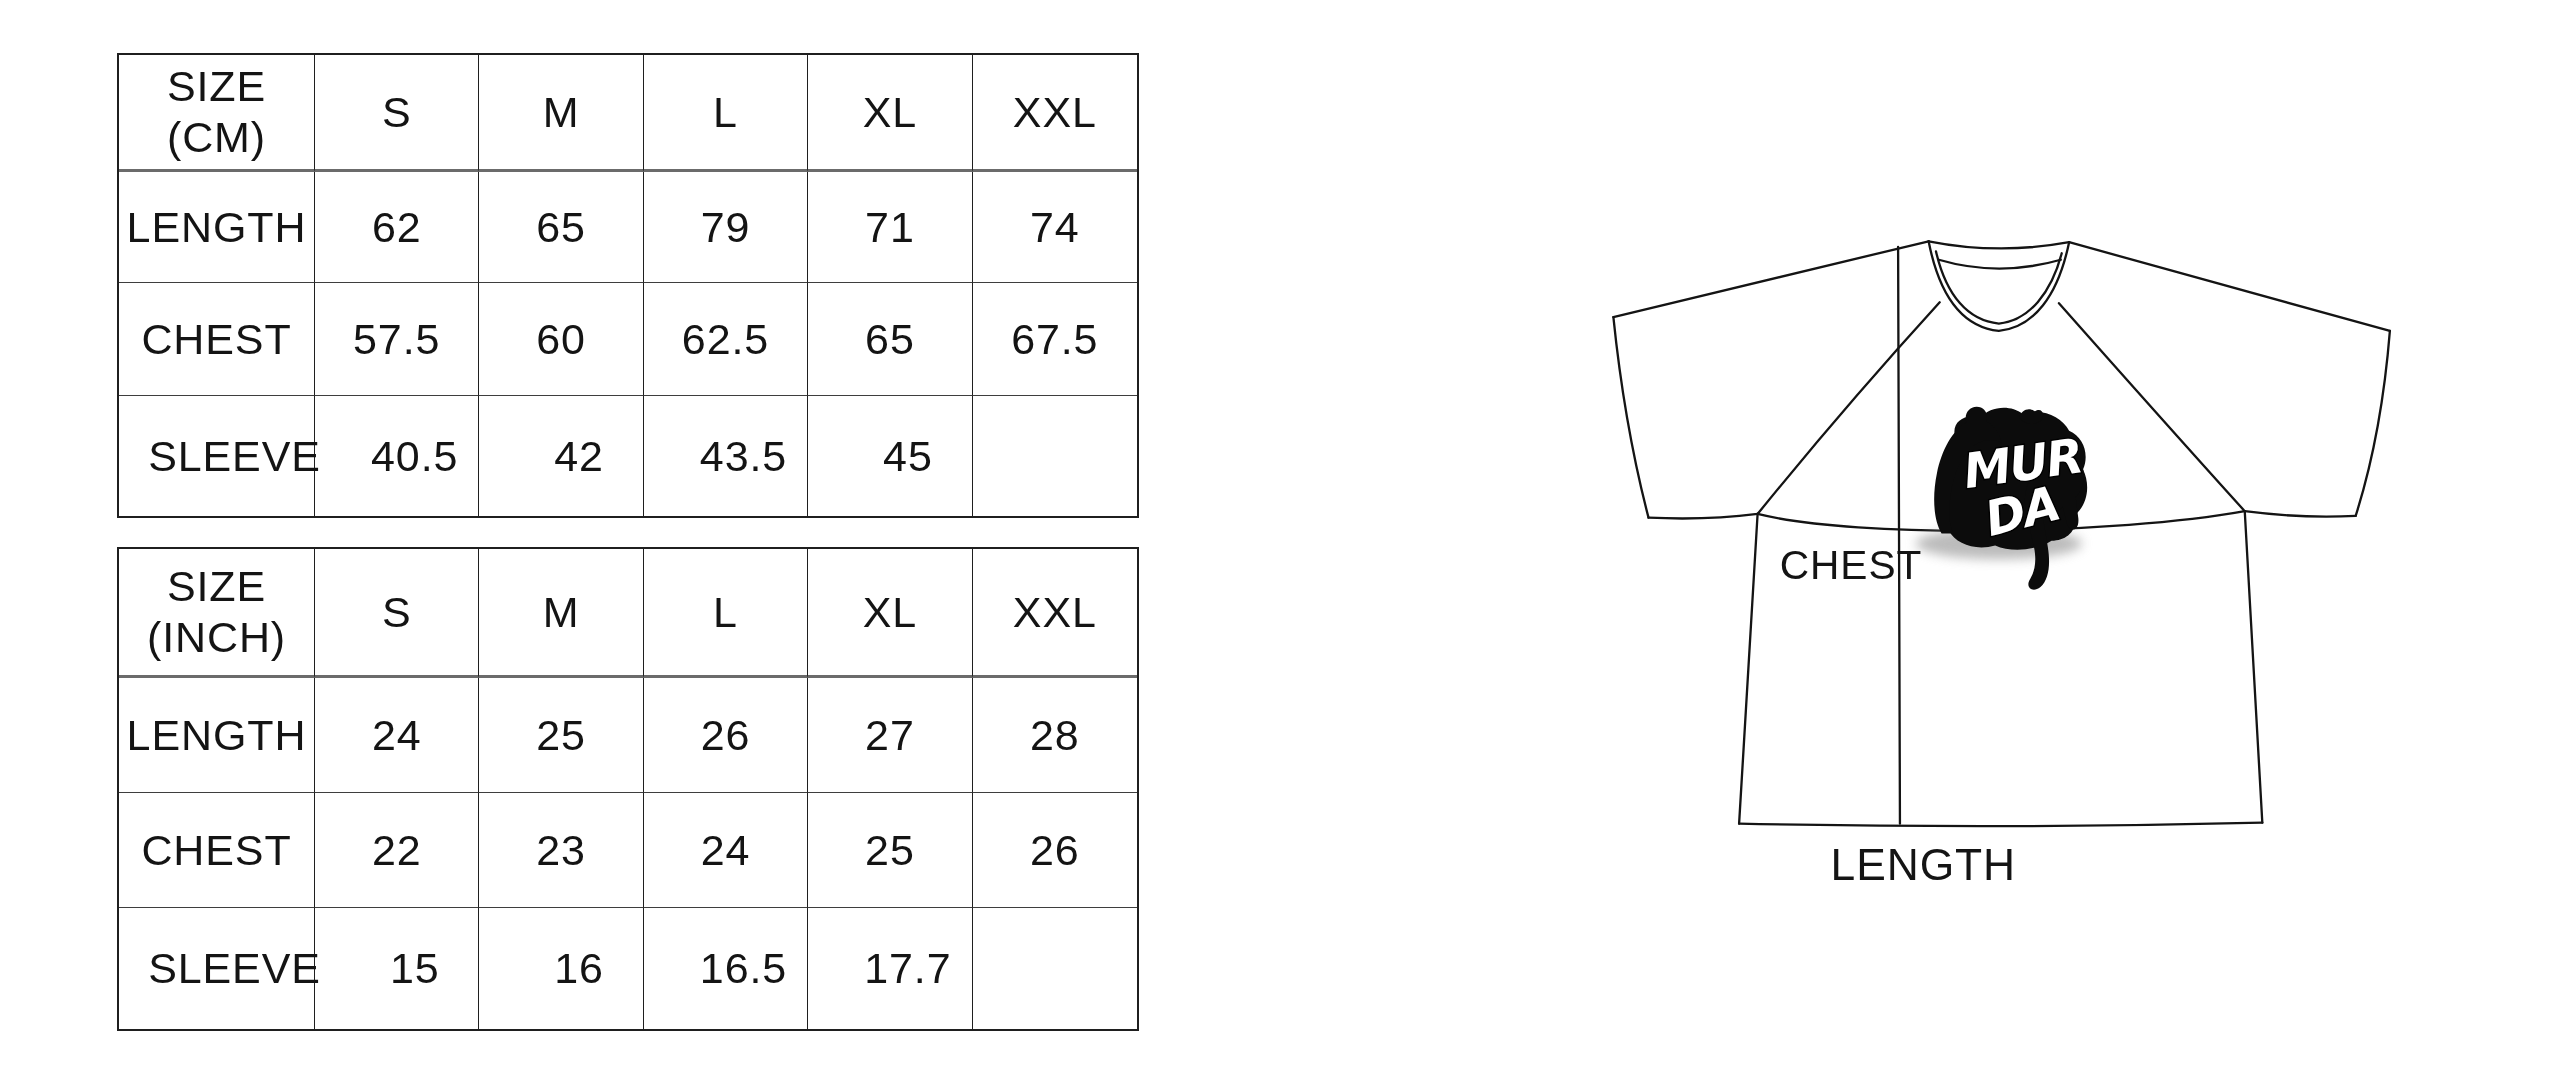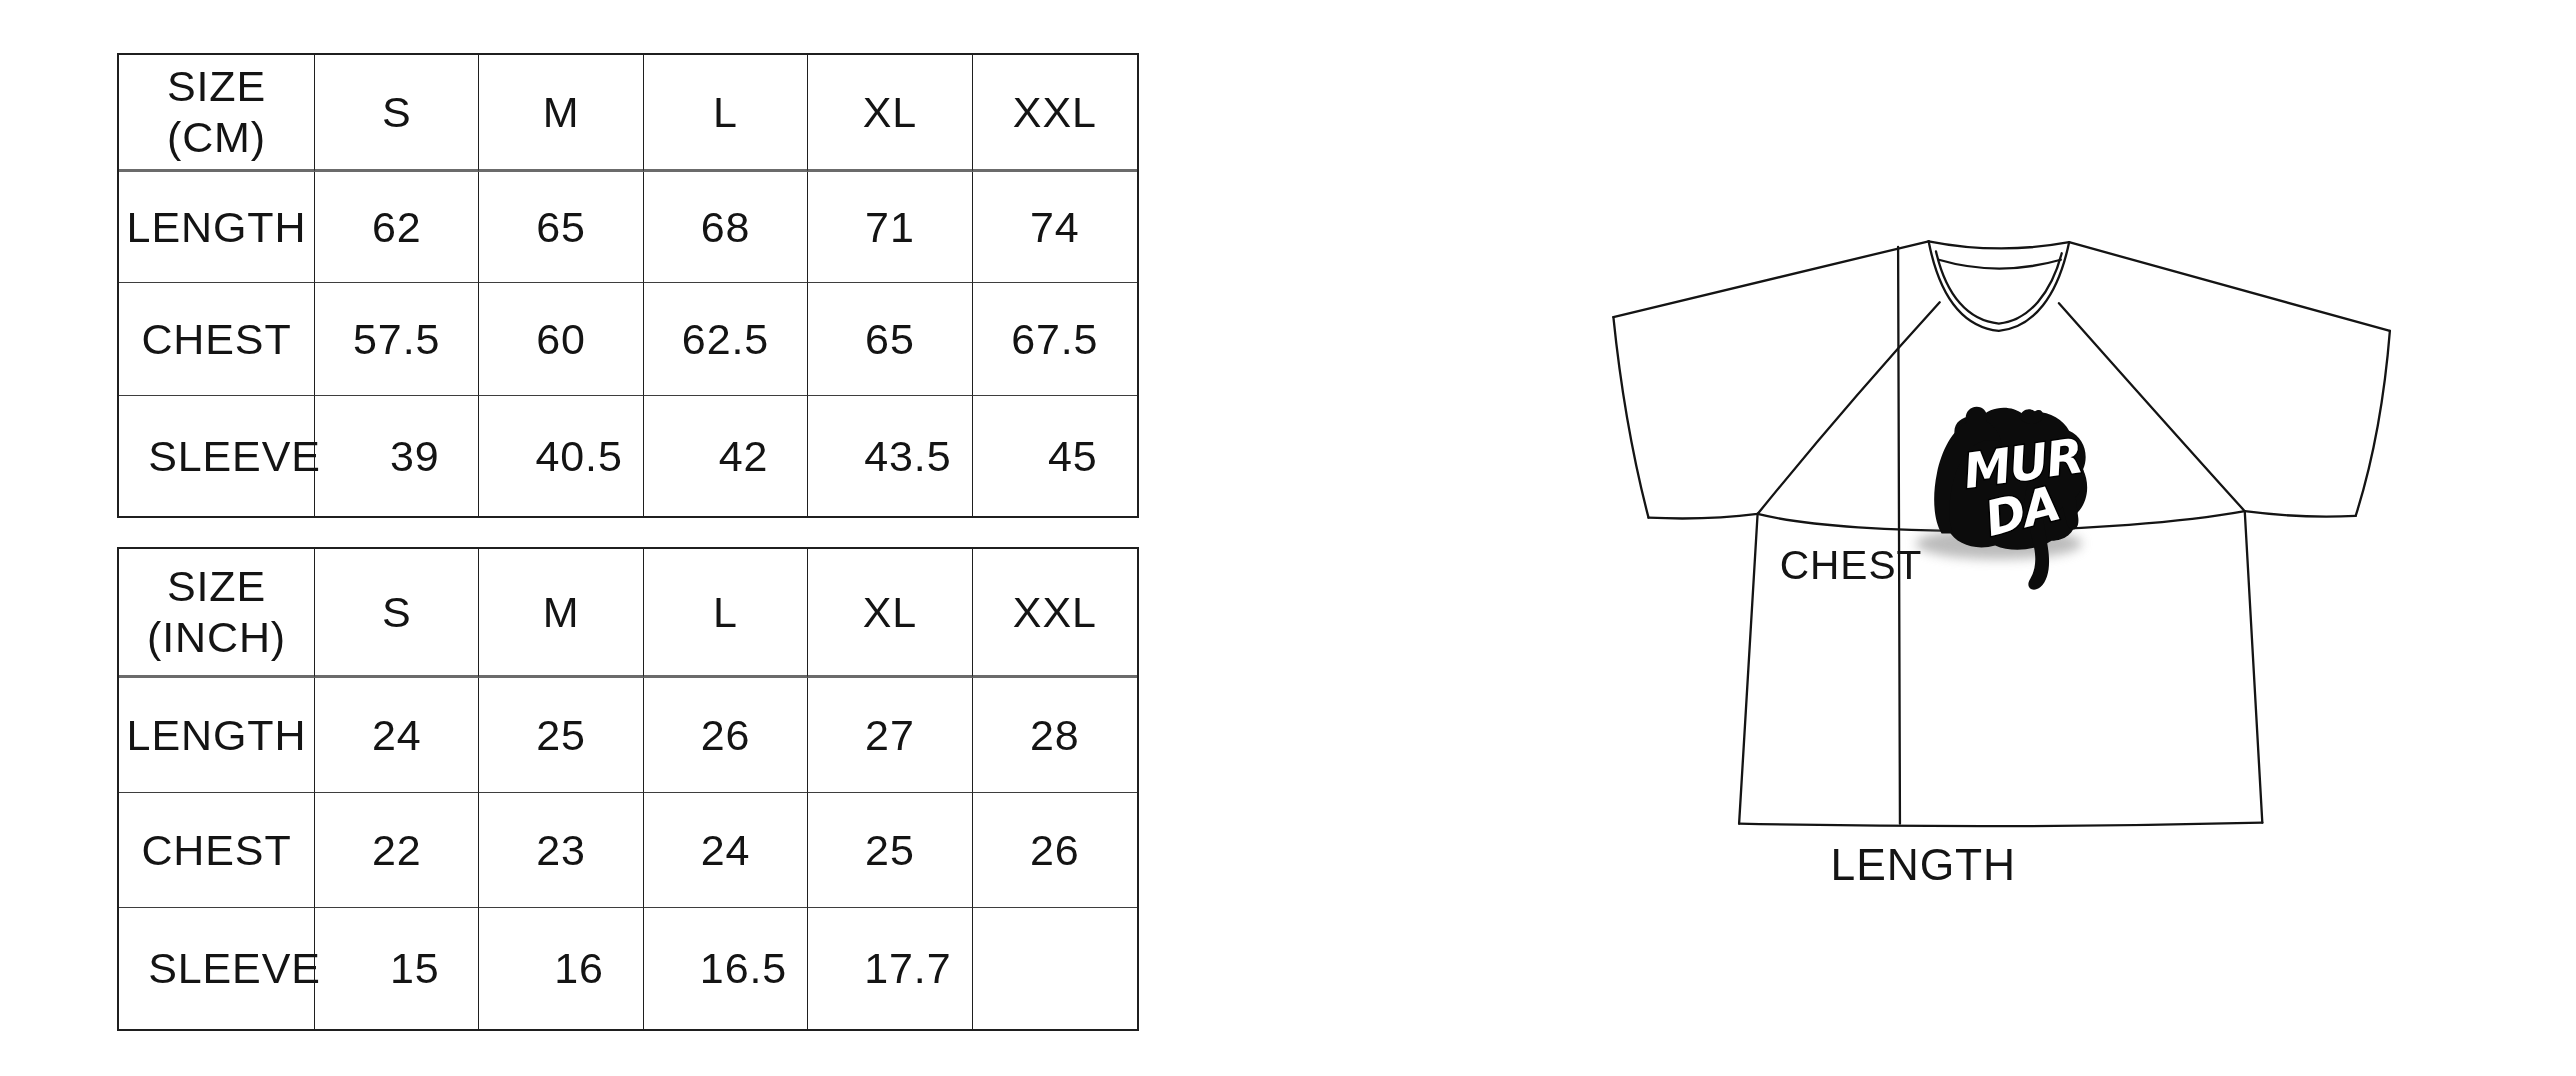--- a/index.html
+++ b/index.html
@@ -42,31 +42,30 @@
       <div class="cell th">SIZE
 (CM)</div>
       <div class="cell th">S</div>
       <div class="cell th">M</div>
       <div class="cell th">L</div>
       <div class="cell th">XL</div>
       <div class="cell th">XXL</div>
       <div class="cell rowlabel">LENGTH</div>
       <div class="cell val">62</div>
       <div class="cell val">65</div>
-      <div class="cell val">68</div>
+      <div class="cell val">79</div>
       <div class="cell val">71</div>
       <div class="cell val">74</div>
       <div class="cell rowlabel">CHEST</div>
       <div class="cell val">57.5</div>
       <div class="cell val">60</div>
       <div class="cell val">62.5</div>
       <div class="cell val">65</div>
       <div class="cell val">67.5</div>
       <div class="cell rowlabel lastrow">SLEEVE</div>
-      <div class="cell val lastrow">39</div>
       <div class="cell val lastrow">40.5</div>
       <div class="cell val lastrow">42</div>
       <div class="cell val lastrow">43.5</div>
       <div class="cell val lastrow">45</div>
     </div>
 
   <div class="stable" id="table-inch">
       <div class="cell th">SIZE
 (INCH)</div>
       <div class="cell th">S</div>

